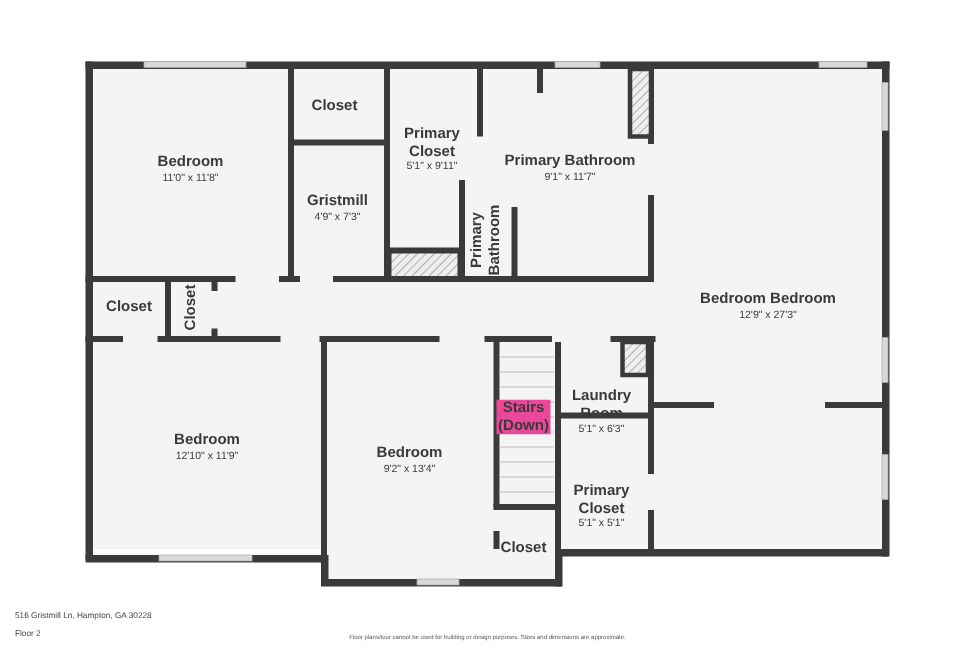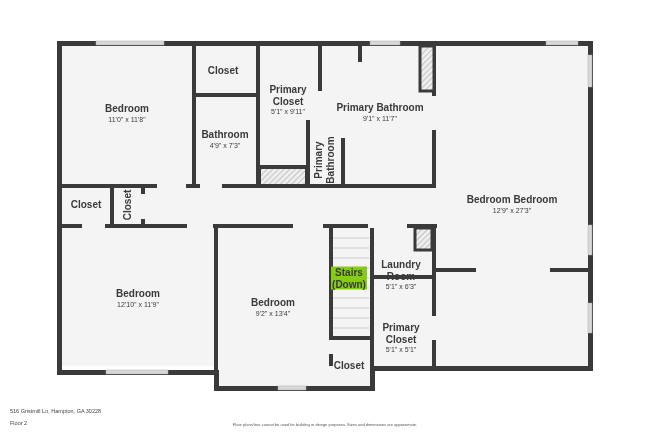--- a/index.html
+++ b/index.html
@@ -102,21 +102,21 @@
 </svg>
 
 <div class="room-label" style="left:127px;top:113px">
     <span class="name">Bedroom</span>
     <span class="dim">11'0" x 11'8"</span>
   </div>
 <div class="room-label" style="left:223px;top:71px">
     <span class="name">Closet</span>
   </div>
 <div class="room-label" style="left:225px;top:139px">
-    <span class="name">Bathroom</span>
+    <span class="name">Gristmill</span>
     <span class="dim">4'9" x 7'3"</span>
   </div>
 <div class="room-label" style="left:288px;top:100px;white-space:normal;width:50px">
     <span class="name">Primary Closet</span>
     <span class="dim">5'1" x 9'11"</span>
   </div>
 <div class="room-label" style="left:380px;top:112px">
     <span class="name">Primary Bathroom</span>
     <span class="dim">9'1" x 11'7"</span>
   </div>
@@ -134,21 +134,21 @@
     <span class="name">Closet</span>
   </div>
 <div class="room-label" style="left:138px;top:298px">
     <span class="name">Bedroom</span>
     <span class="dim">12'10" x 11'9"</span>
   </div>
 <div class="room-label" style="left:273px;top:307px">
     <span class="name">Bedroom</span>
     <span class="dim">9'2" x 13'4"</span>
   </div>
-<div class="room-label" style="left:349px;top:278px;white-space:normal;width:36px;background:#84cc16">
+<div class="room-label" style="left:349px;top:278px;white-space:normal;width:36px;background:#ec4899">
     <span class="name">Stairs (Down)</span>
   </div>
 <div class="room-label" style="left:401px;top:275px;white-space:normal;width:52px">
     <span class="name">Laundry Room</span>
     <span class="dim">5'1" x 6'3"</span>
   </div>
 <div class="room-label" style="left:401px;top:338px;white-space:normal;width:52px">
     <span class="name">Primary Closet</span>
     <span class="dim">5'1" x 5'1"</span>
   </div>

